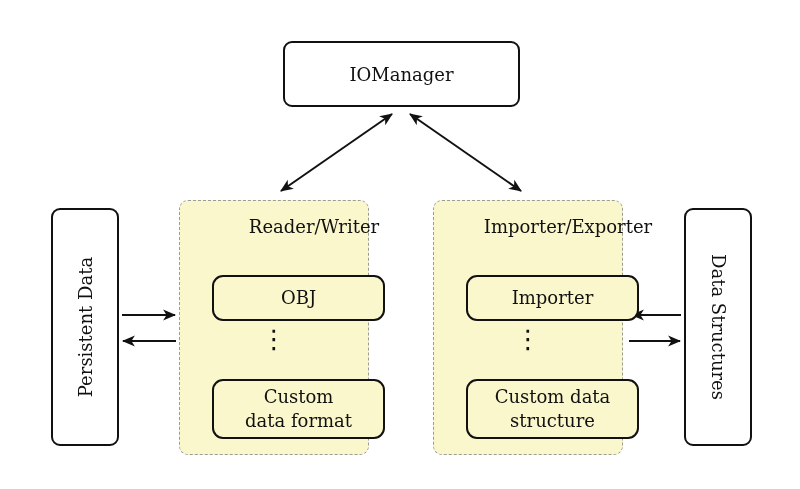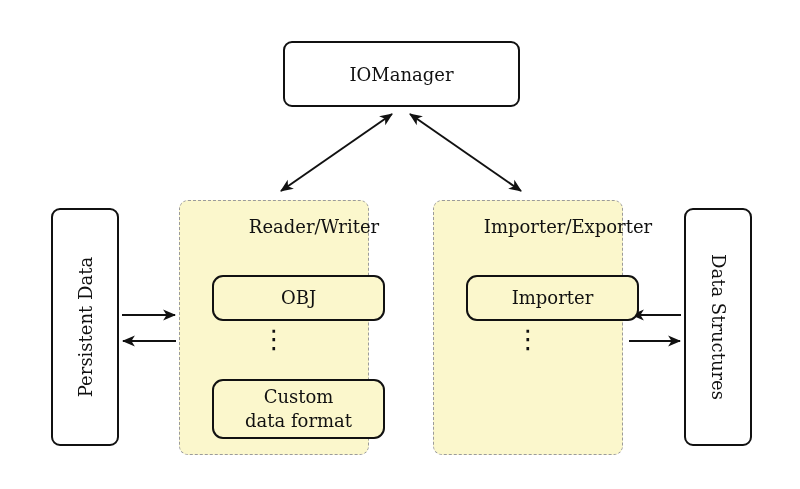--- a/index.html
+++ b/index.html
@@ -112,15 +112,19 @@
       <span>data format</span>
     </div>
   </div>
 
   <div class="group" id="group-importer-exporter">
     <div class="group-title">Importer/Exporter</div>
     <div class="item top">
       <span>Importer</span>
     </div>
     <div class="dots">⋮</div>
+    <div class="item bottom">
+      <span>Custom data</span>
+      <span>structure</span>
+    </div>
   </div>
 
 </div>
 
 </body></html>

